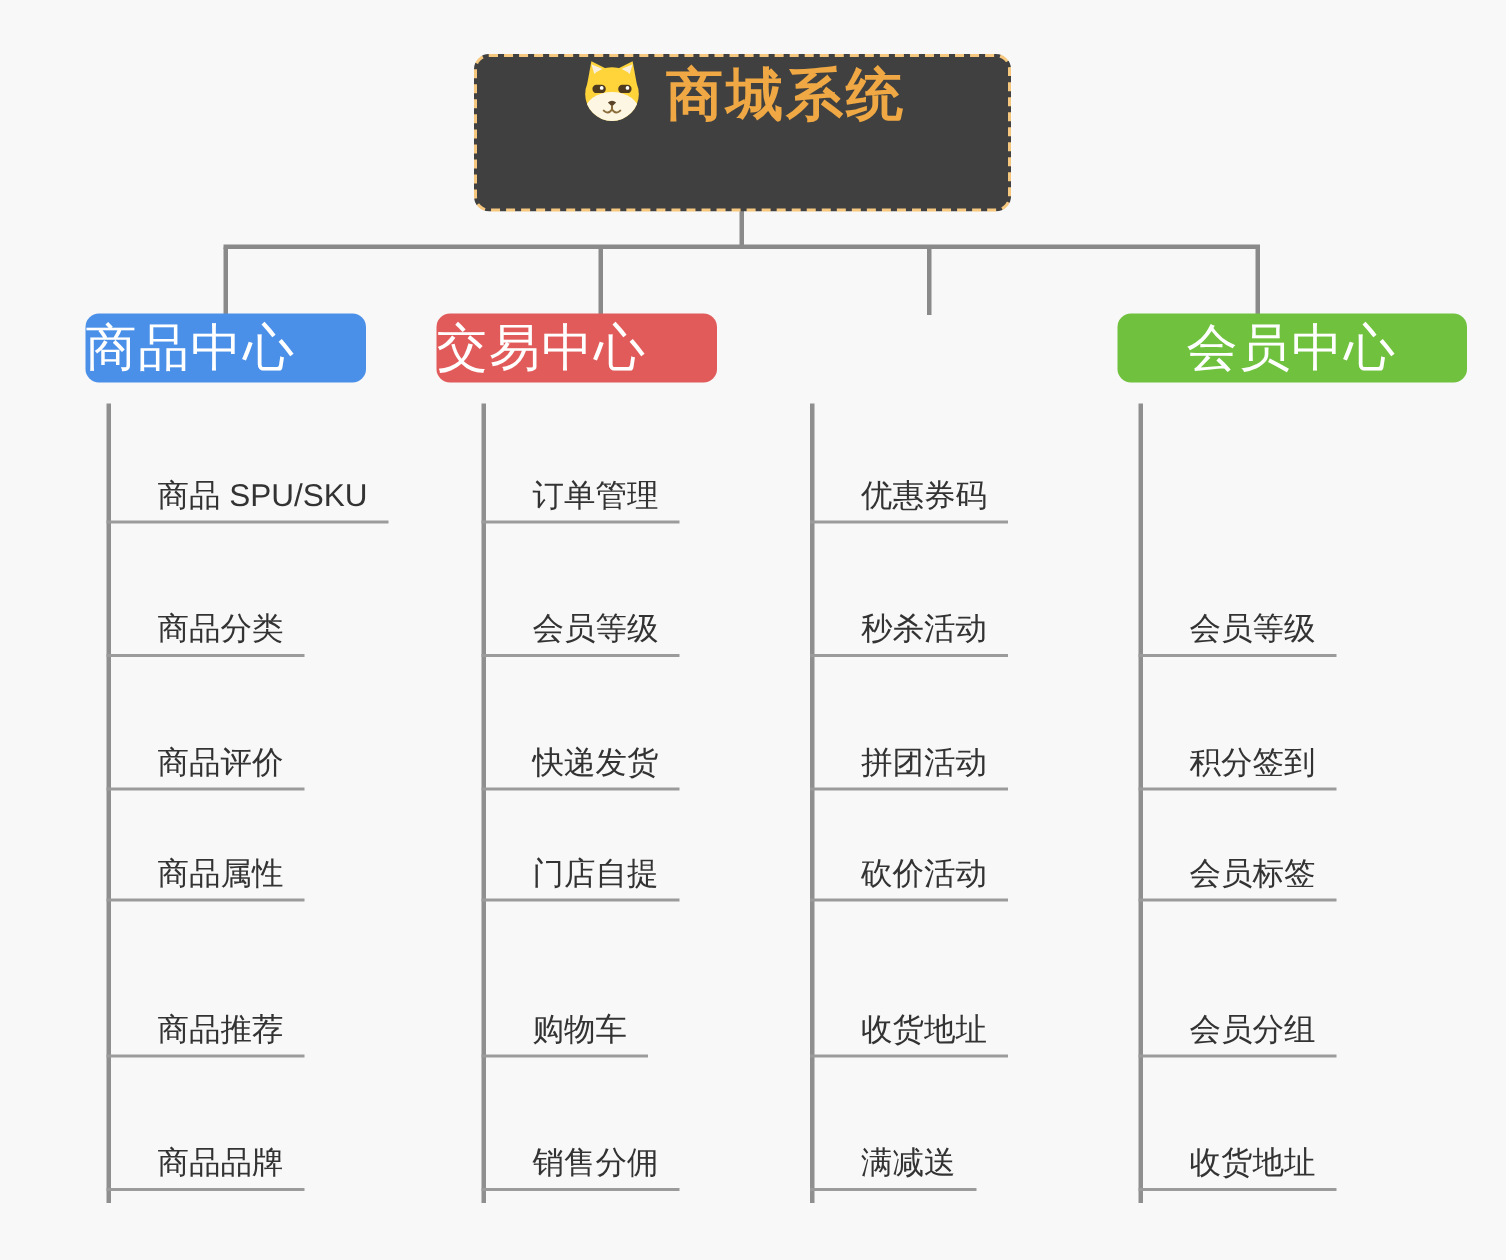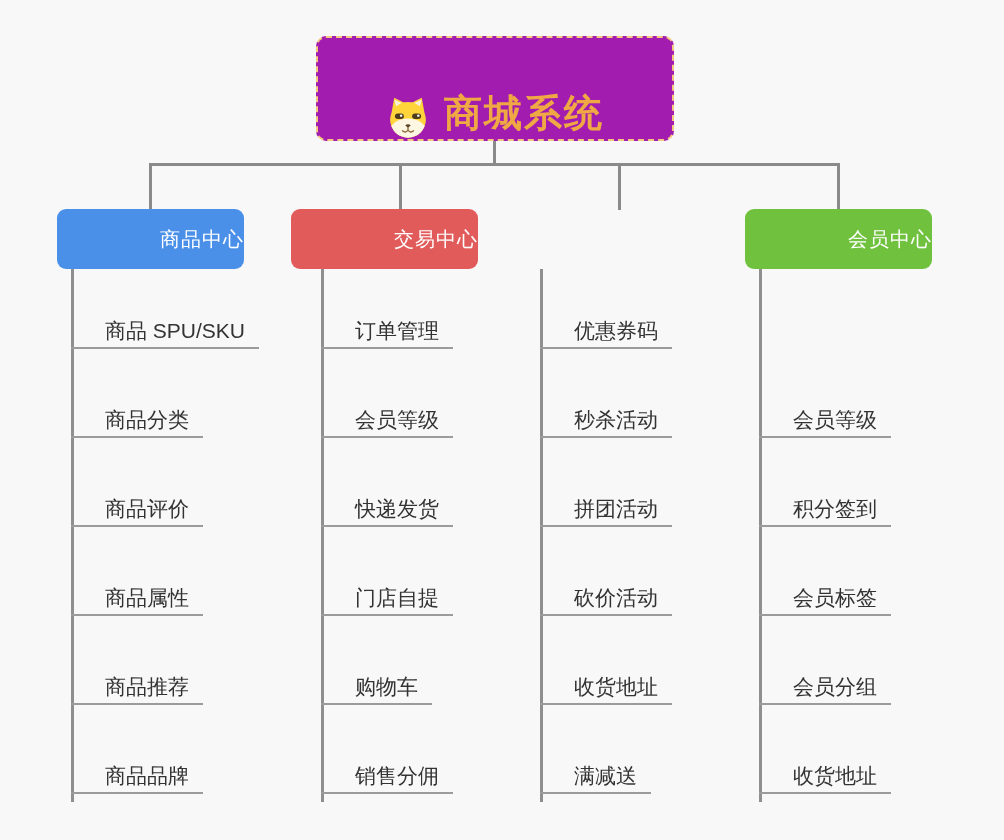--- a/index.html
+++ b/index.html
@@ -16,47 +16,47 @@
   .root-stub{left:493px;top:139px;width:3px;height:26px;}
   .hbar{left:149px;top:163px;width:691px;height:3px;}
   .drop{top:165px;width:3px;height:45px;}
   .drop.d0{left:149px}.drop.d1{left:399px}.drop.d2{left:618px}.drop.d3{left:837px}
   .trunk{top:269px;width:3px;height:533px;background:#8f8f8f;}
   .trunk.c0{left:71px}.trunk.c1{left:321px}.trunk.c2{left:540px}.trunk.c3{left:759px}
 
   
   .root-node{
     position:absolute;left:316px;top:36px;width:358px;height:105px;
-    background:#a21caf;border:2px dashed #f6c87f;border-radius:10px;
+    background:#404040;border:2px dashed #f6c87f;border-radius:10px;
     box-sizing:border-box;
-    display:flex;align-items:flex-end;justify-content:center;gap:14px;
+    display:flex;align-items:flex-start;justify-content:center;gap:14px;
   }
   .root-title{
     font-size:38px;font-weight:600;color:#efa843;letter-spacing:2px;
   }
   .dog-icon{width:44px;height:44px;display:inline-block;}
 
   
   .branch{
-    position:absolute;top:209px;width:187px;height:60px;
-    border-radius:9px;display:flex;align-items:center;justify-content:flex-end;
-    color:#ffffff;font-size:20px;letter-spacing:1px;
+    position:absolute;top:209px;width:187px;height:46px;
+    border-radius:9px;display:flex;align-items:center;justify-content:flex-start;
+    color:#ffffff;font-size:34px;letter-spacing:1px;
   }
   .branch.b0{left:57px}.branch.b1{left:291px}.branch.b2{left:526px}.branch.b3{left:745px}
 
   
   .leaf{
     position:absolute;
     font-size:21px;color:#333333;line-height:30px;white-space:nowrap;
     padding:0 14px 1px 34px;
     border-bottom:2px solid #9b9b9b;
   }
   .leaf.c0{left:71px}.leaf.c1{left:321px}.leaf.c2{left:540px}.leaf.c3{left:759px}
   .leaf.r0{top:316px}.leaf.r1{top:405px}.leaf.r2{top:494px}
-  .leaf.r3{top:583px}.leaf.r4{top:672px}.leaf.r5{top:761px}
+  .leaf.r3{top:568px}.leaf.r4{top:672px}.leaf.r5{top:761px}
 </style>
 </head>
 <body>
 
 <div class="canvas">
 
   <div class="line root-stub"></div>
   <div class="line hbar"></div>
   <div class="line drop d0"></div>
   <div class="line drop d1"></div>
@@ -91,21 +91,21 @@
     </span>
     <span class="root-title">商城系统</span>
   </div>
 
   <div class="branch b0" style="background-color: rgb(74, 143, 232);">
     <span>商品中心</span>
   </div>
   <div class="branch b1" style="background-color: rgb(226, 91, 91);">
     <span>交易中心</span>
   </div>
-  <div class="branch b3" style="background-color: rgb(111, 193, 62);">
+  <div class="branch b3" style="background-color: rgb(111, 193, 62); padding-left: 46px;">
     <span>会员中心</span>
   </div>
 
   <div class="leaf c0 r0">商品 SPU/SKU</div>
   <div class="leaf c0 r1">商品分类</div>
   <div class="leaf c0 r2">商品评价</div>
   <div class="leaf c0 r3">商品属性</div>
   <div class="leaf c0 r4">商品推荐</div>
   <div class="leaf c0 r5">商品品牌</div>
 

